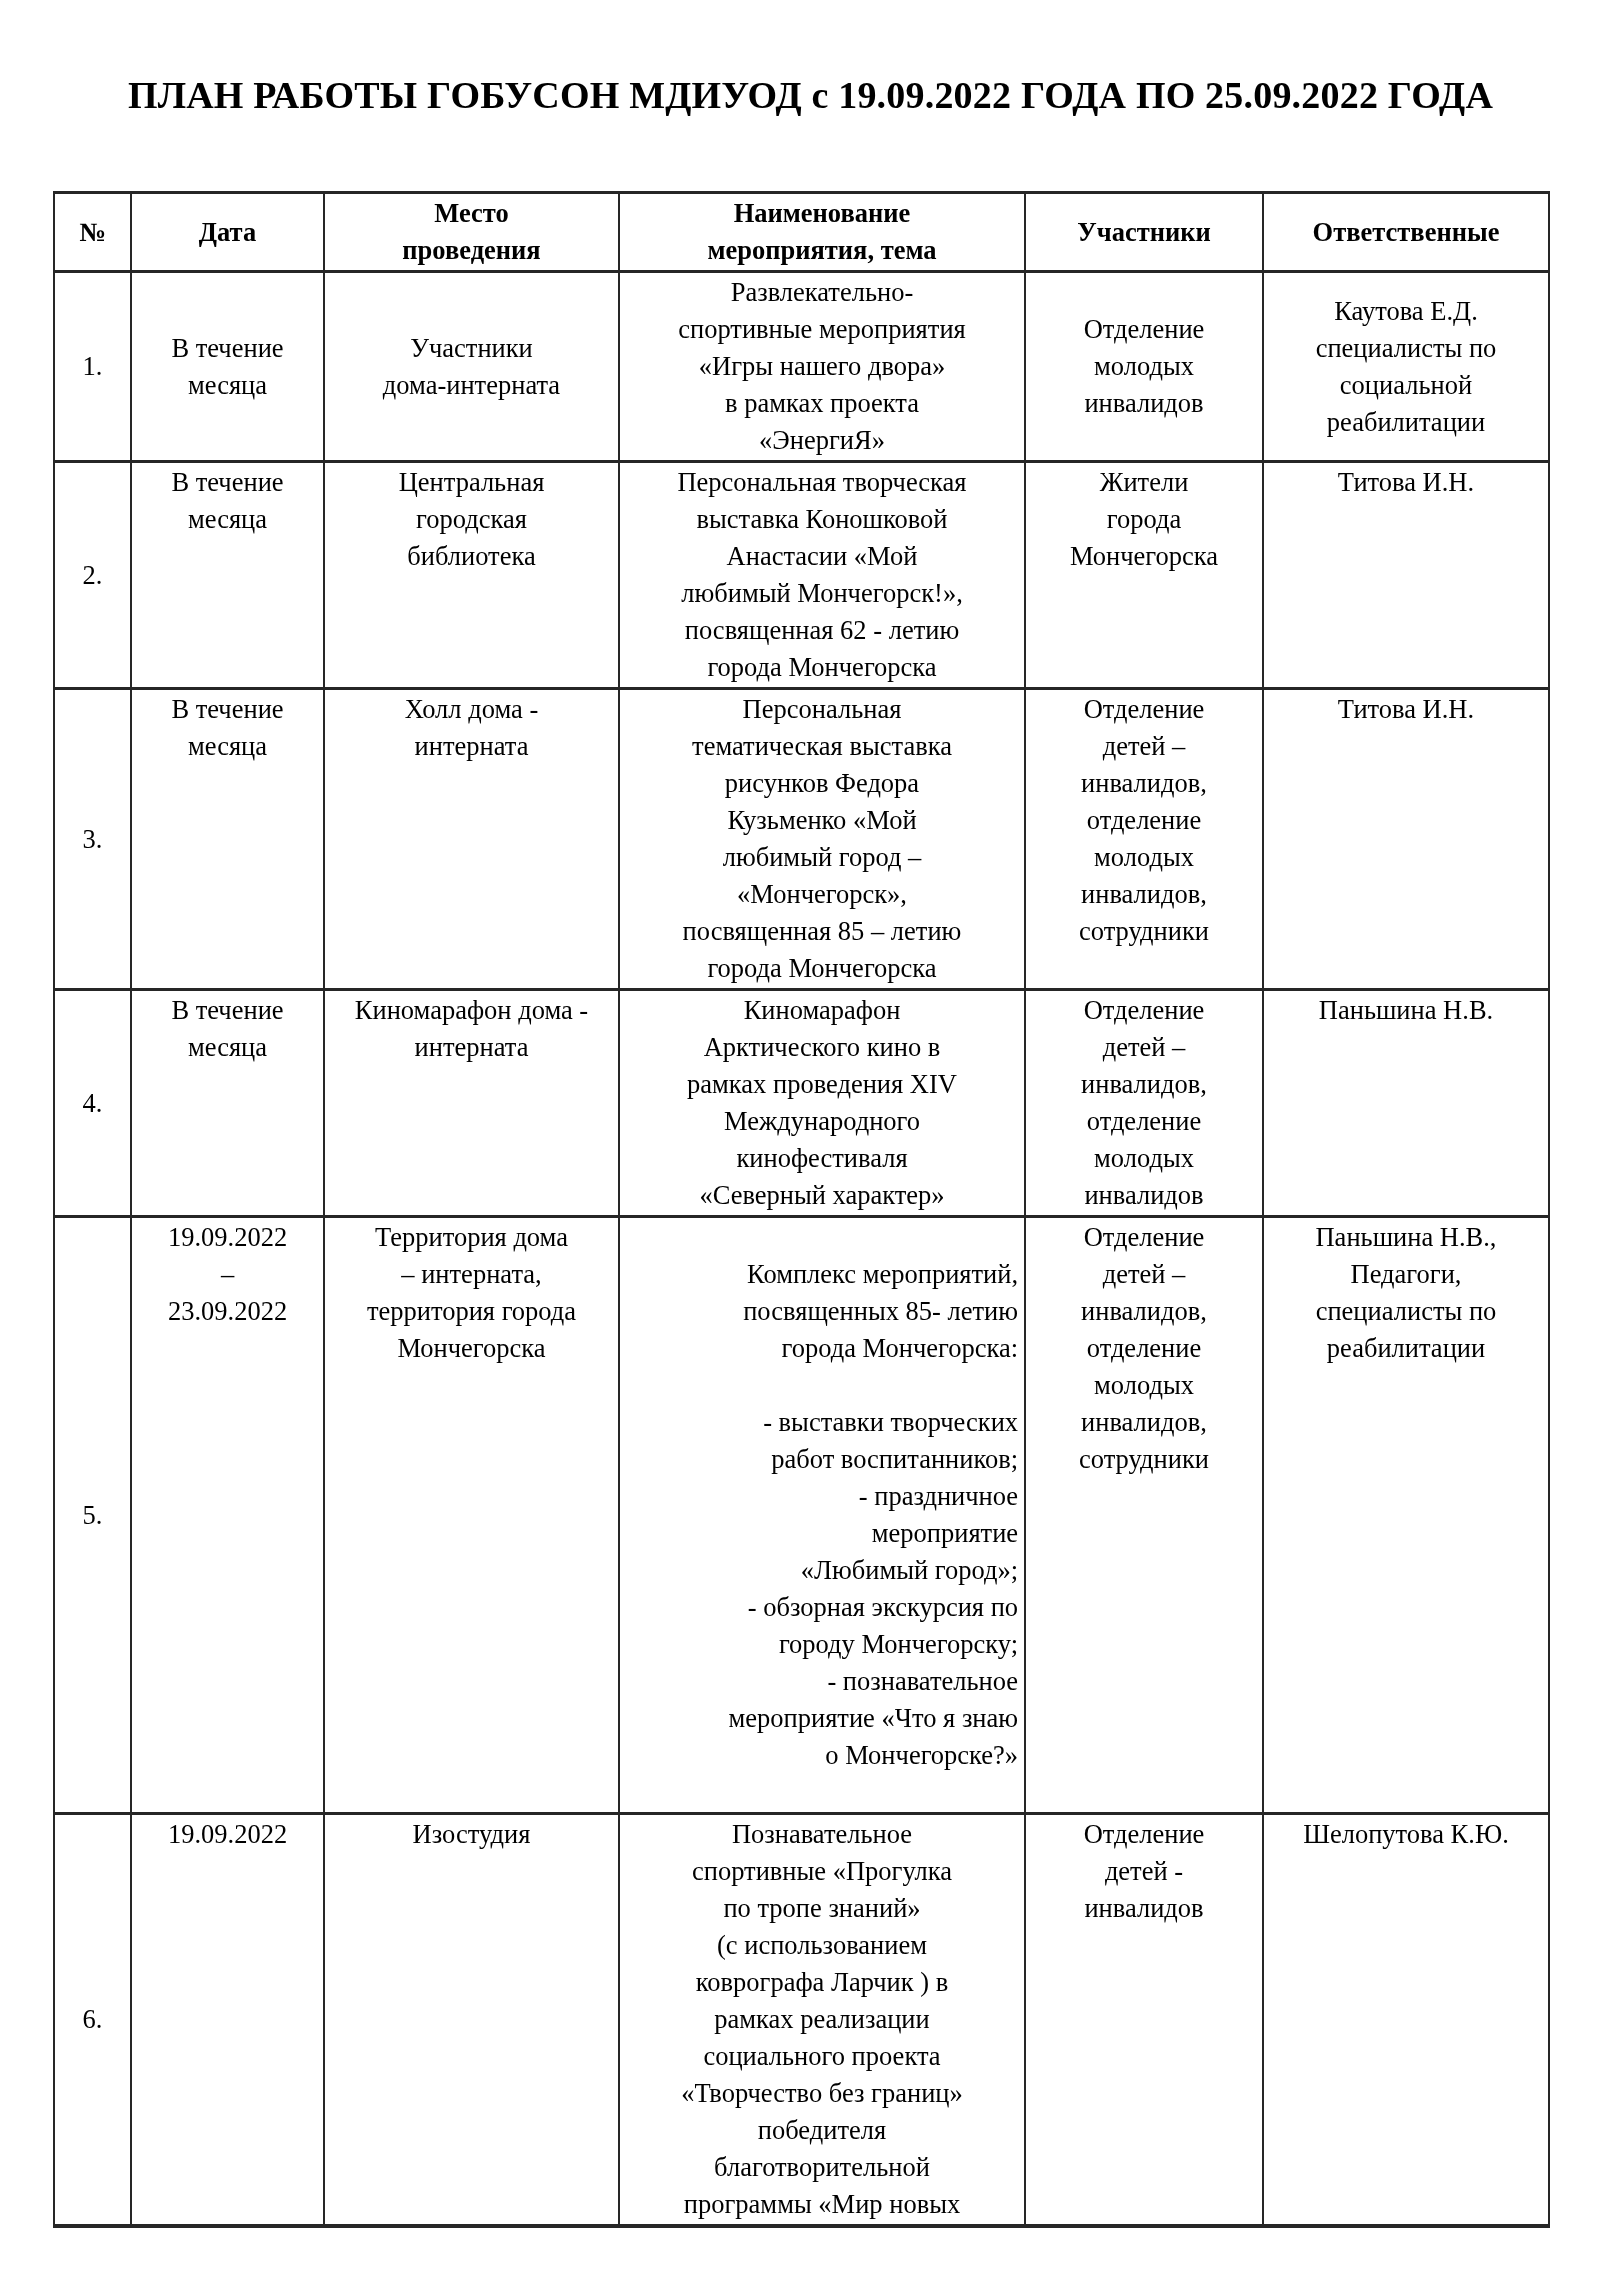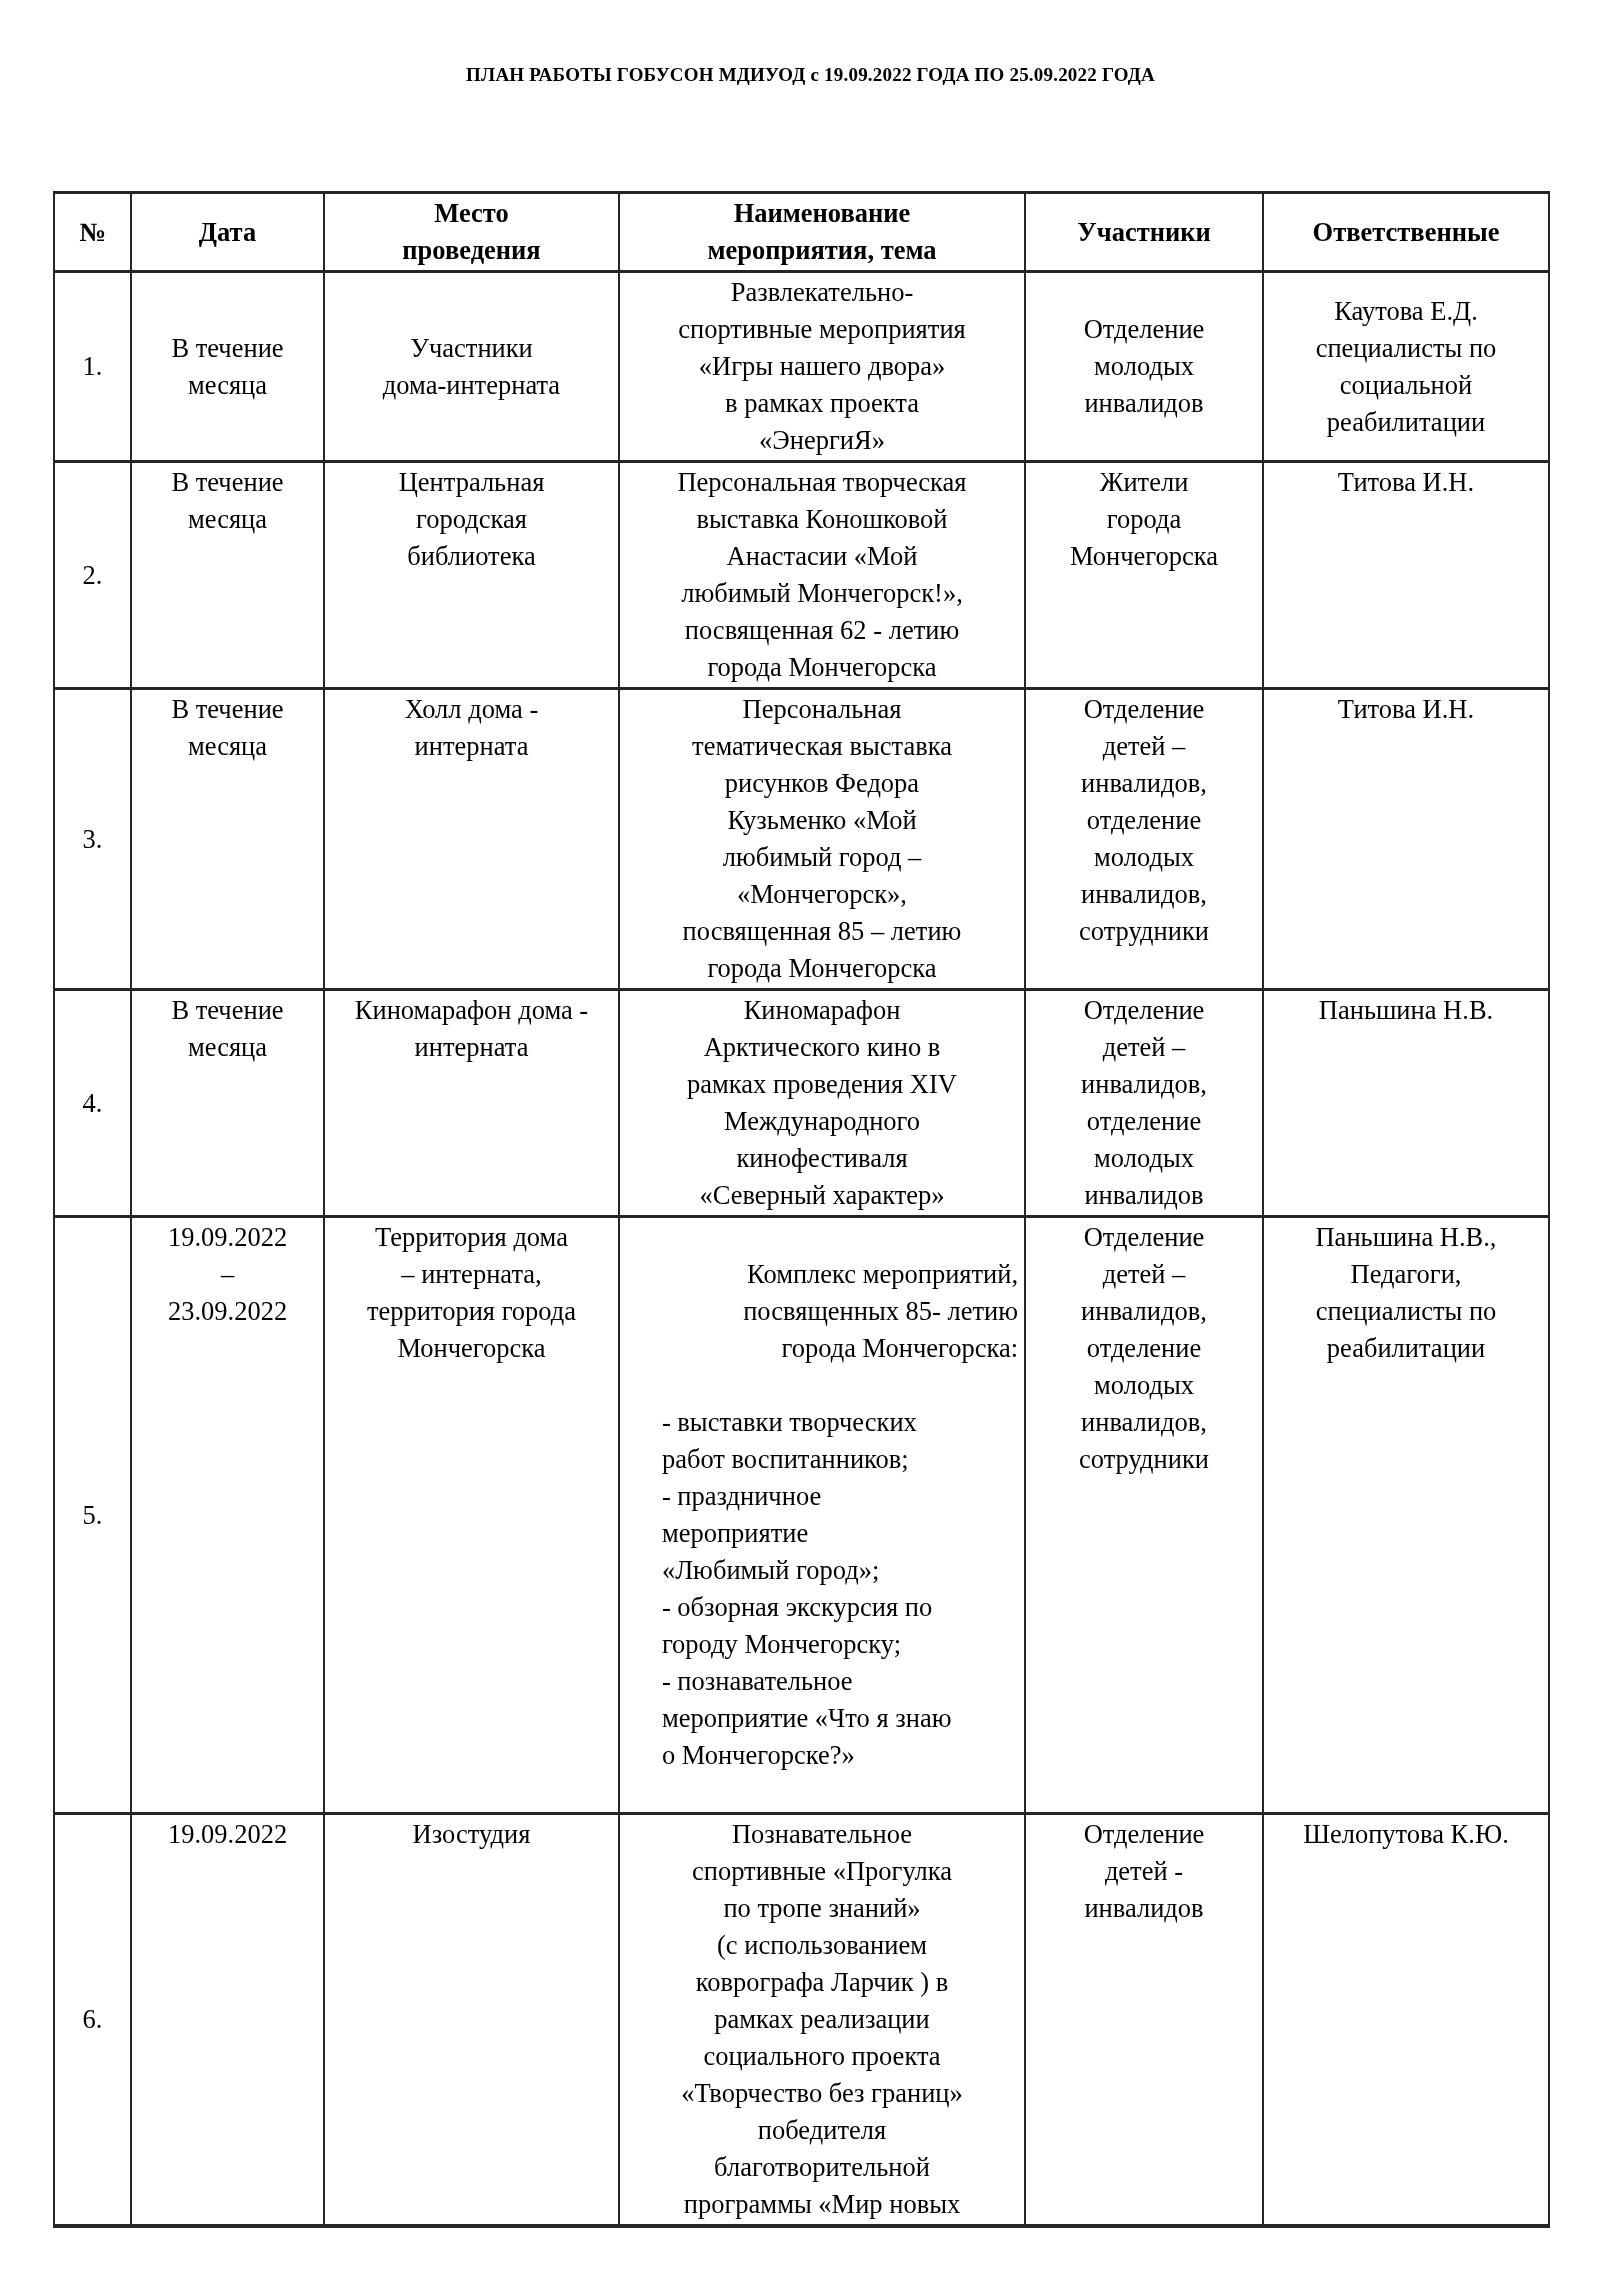--- a/index.html
+++ b/index.html
@@ -11,25 +11,25 @@
     position: relative;
     width: 1621px;
     height: 2293px;
     background: #ffffff;
     color: #000000;
     font-family: "Liberation Serif", "DejaVu Serif", serif;
     overflow: hidden;
   }
   .doc-title {
     position: absolute;
-    top: 64px;
+    top: 73px;
     left: 0;
     width: 100%;
     text-align: center;
-    font-size: 19px;
+    font-size: 38px;
     font-weight: bold;
     letter-spacing: 0.2px;
     white-space: nowrap;
   }
   table.plan {
     position: absolute;
     left: 53px;
     top: 191px;
     width: 1496px;
     border-collapse: collapse;
@@ -60,21 +60,21 @@
     vertical-align: middle;
     height: 71px;
   }
   table.plan td.num {
     vertical-align: middle;
   }
   table.plan tr.v-mid td {
     vertical-align: middle;
   }
   .event-center { text-align: right; }
-  .event-list   { text-align: left; margin-left: 36px; }
+  .event-list   { text-align: right; margin-left: 36px; }
 </style>
 </head>
 <body>
 
 <div class="page">
 
   <div class="doc-title">ПЛАН РАБОТЫ ГОБУСОН МДИУОД с 19.09.2022 ГОДА ПО 25.09.2022 ГОДА</div>
 
   <table class="plan">
     <colgroup>

